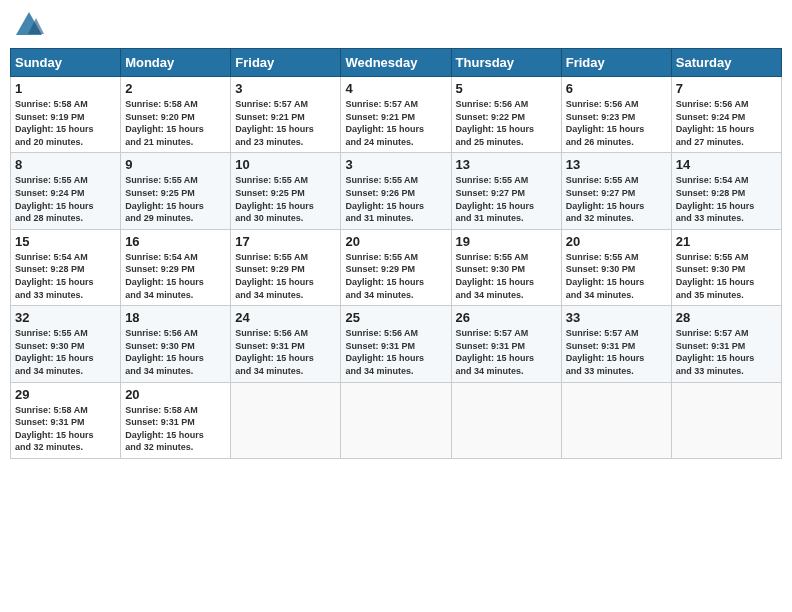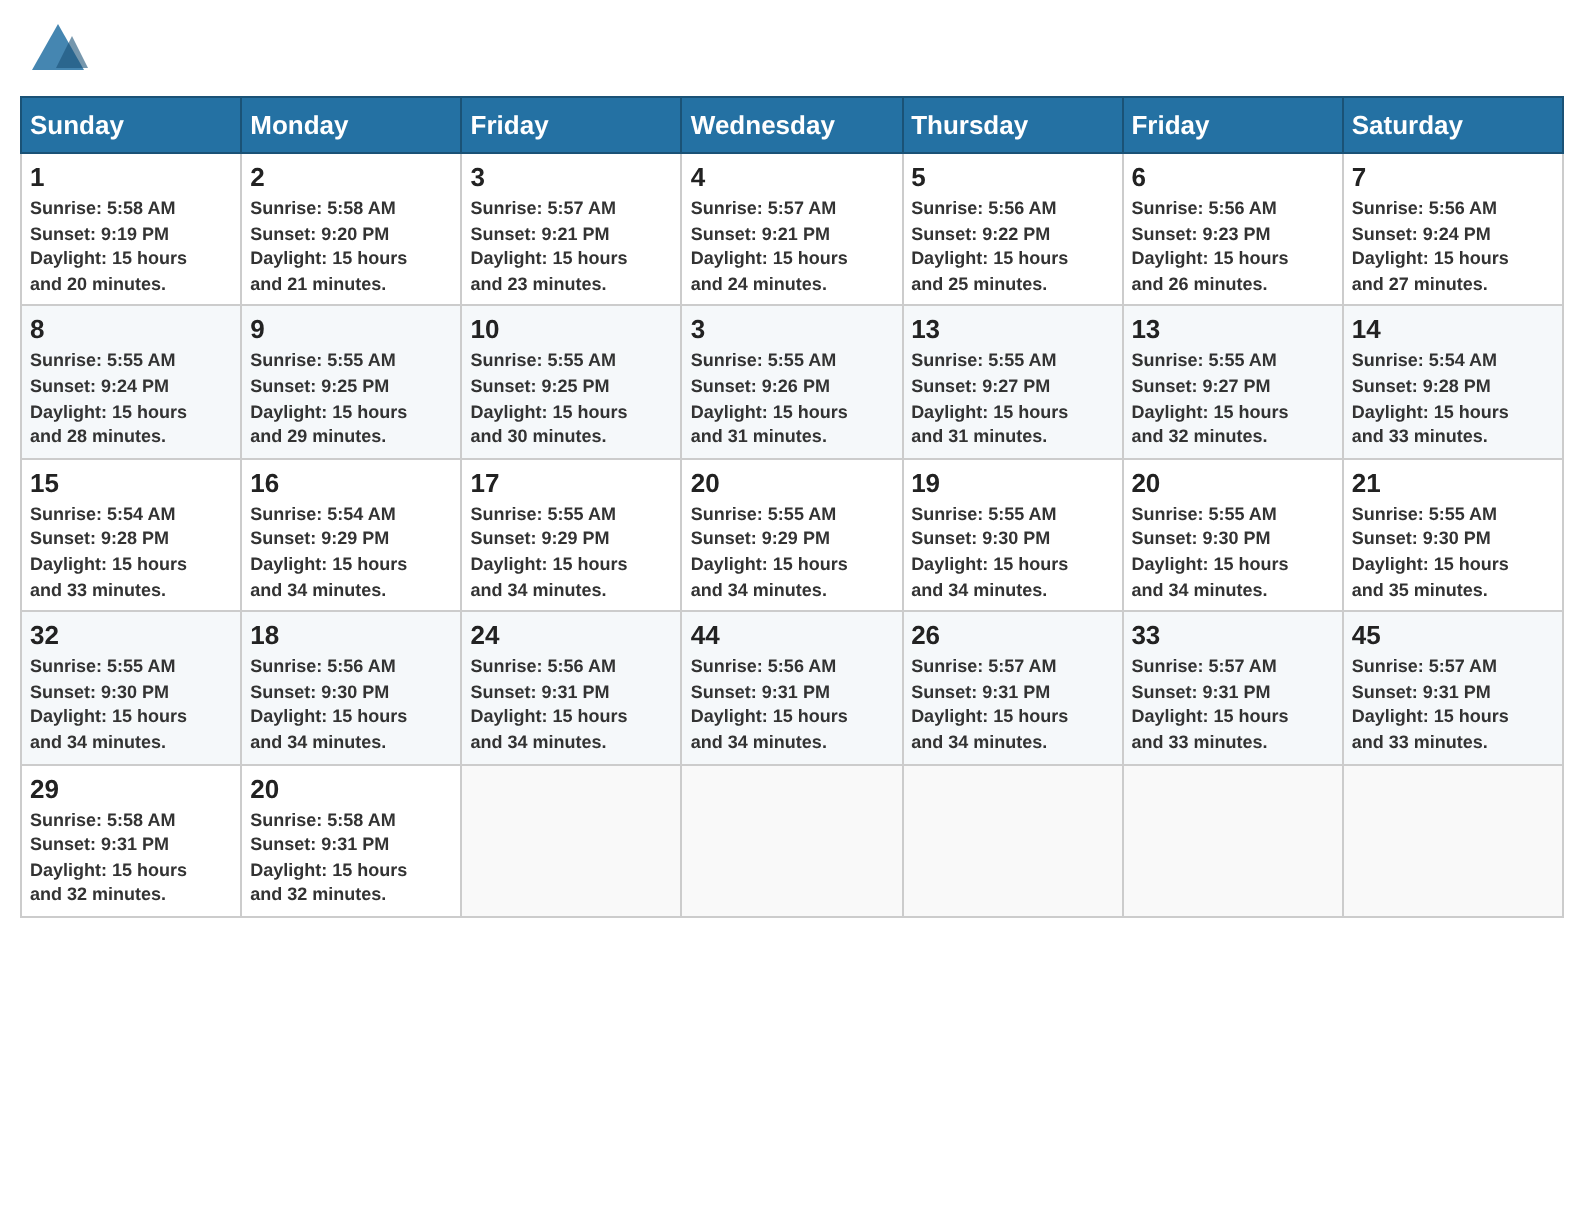--- a/index.html
+++ b/index.html
@@ -152,24 +152,24 @@
         <td><span class="day-num">17</span><span class="day-info">Sunrise: 5:55 AM<br>Sunset: 9:29 PM<br>Daylight: 15 hours<br>and 34 minutes.</span></td>
         <td><span class="day-num">20</span><span class="day-info">Sunrise: 5:55 AM<br>Sunset: 9:29 PM<br>Daylight: 15 hours<br>and 34 minutes.</span></td>
         <td><span class="day-num">19</span><span class="day-info">Sunrise: 5:55 AM<br>Sunset: 9:30 PM<br>Daylight: 15 hours<br>and 34 minutes.</span></td>
         <td><span class="day-num">20</span><span class="day-info">Sunrise: 5:55 AM<br>Sunset: 9:30 PM<br>Daylight: 15 hours<br>and 34 minutes.</span></td>
         <td><span class="day-num">21</span><span class="day-info">Sunrise: 5:55 AM<br>Sunset: 9:30 PM<br>Daylight: 15 hours<br>and 35 minutes.</span></td>
       </tr>
       <tr>
         <td><span class="day-num">32</span><span class="day-info">Sunrise: 5:55 AM<br>Sunset: 9:30 PM<br>Daylight: 15 hours<br>and 34 minutes.</span></td>
         <td><span class="day-num">18</span><span class="day-info">Sunrise: 5:56 AM<br>Sunset: 9:30 PM<br>Daylight: 15 hours<br>and 34 minutes.</span></td>
         <td><span class="day-num">24</span><span class="day-info">Sunrise: 5:56 AM<br>Sunset: 9:31 PM<br>Daylight: 15 hours<br>and 34 minutes.</span></td>
-        <td><span class="day-num">44</span><span class="day-info">Sunrise: 5:56 AM<br>Sunset: 9:31 PM<br>Daylight: 15 hours<br>and 34 minutes.</span></td>
+        <td><span class="day-num">25</span><span class="day-info">Sunrise: 5:56 AM<br>Sunset: 9:31 PM<br>Daylight: 15 hours<br>and 34 minutes.</span></td>
         <td><span class="day-num">26</span><span class="day-info">Sunrise: 5:57 AM<br>Sunset: 9:31 PM<br>Daylight: 15 hours<br>and 34 minutes.</span></td>
         <td><span class="day-num">33</span><span class="day-info">Sunrise: 5:57 AM<br>Sunset: 9:31 PM<br>Daylight: 15 hours<br>and 33 minutes.</span></td>
-        <td><span class="day-num">45</span><span class="day-info">Sunrise: 5:57 AM<br>Sunset: 9:31 PM<br>Daylight: 15 hours<br>and 33 minutes.</span></td>
+        <td><span class="day-num">28</span><span class="day-info">Sunrise: 5:57 AM<br>Sunset: 9:31 PM<br>Daylight: 15 hours<br>and 33 minutes.</span></td>
       </tr>
       <tr>
         <td><span class="day-num">29</span><span class="day-info">Sunrise: 5:58 AM<br>Sunset: 9:31 PM<br>Daylight: 15 hours<br>and 32 minutes.</span></td>
         <td><span class="day-num">20</span><span class="day-info">Sunrise: 5:58 AM<br>Sunset: 9:31 PM<br>Daylight: 15 hours<br>and 32 minutes.</span></td>
         <td class="empty-cell"></td>
         <td class="empty-cell"></td>
         <td class="empty-cell"></td>
         <td class="empty-cell"></td>
         <td class="empty-cell"></td>
       </tr>

